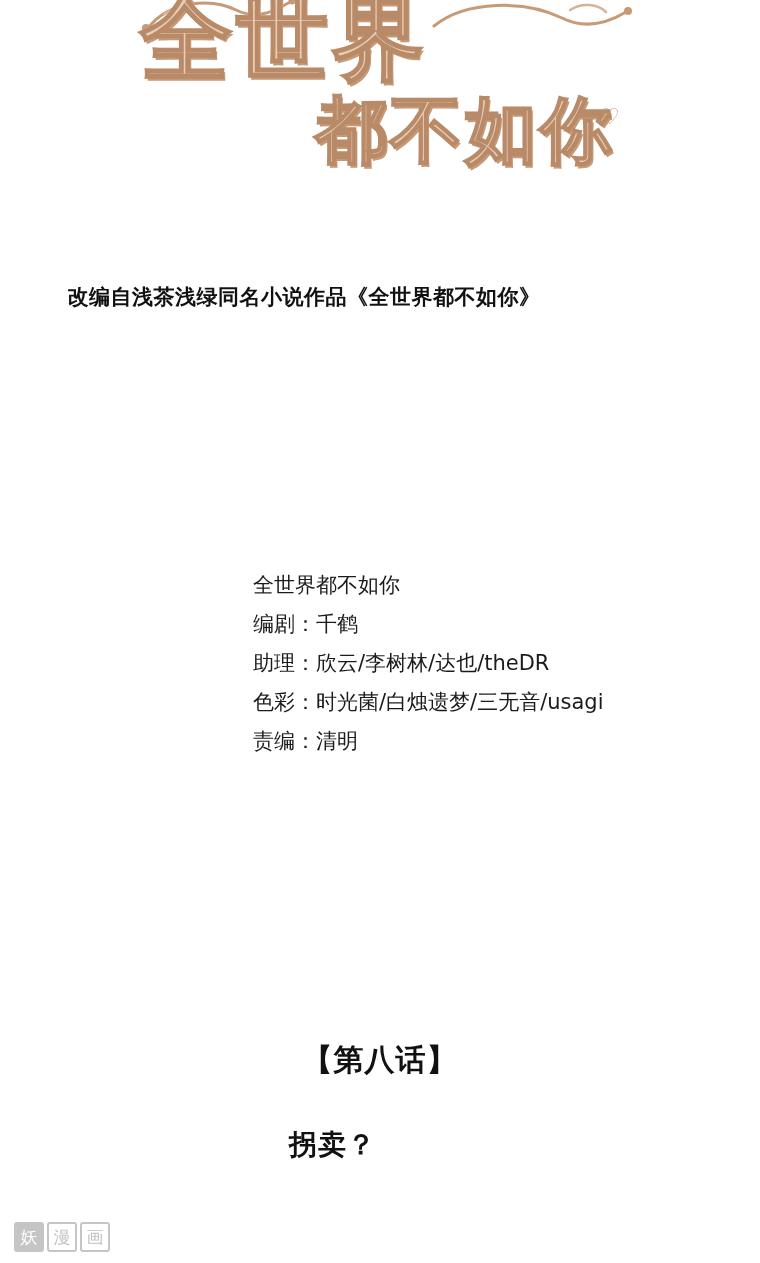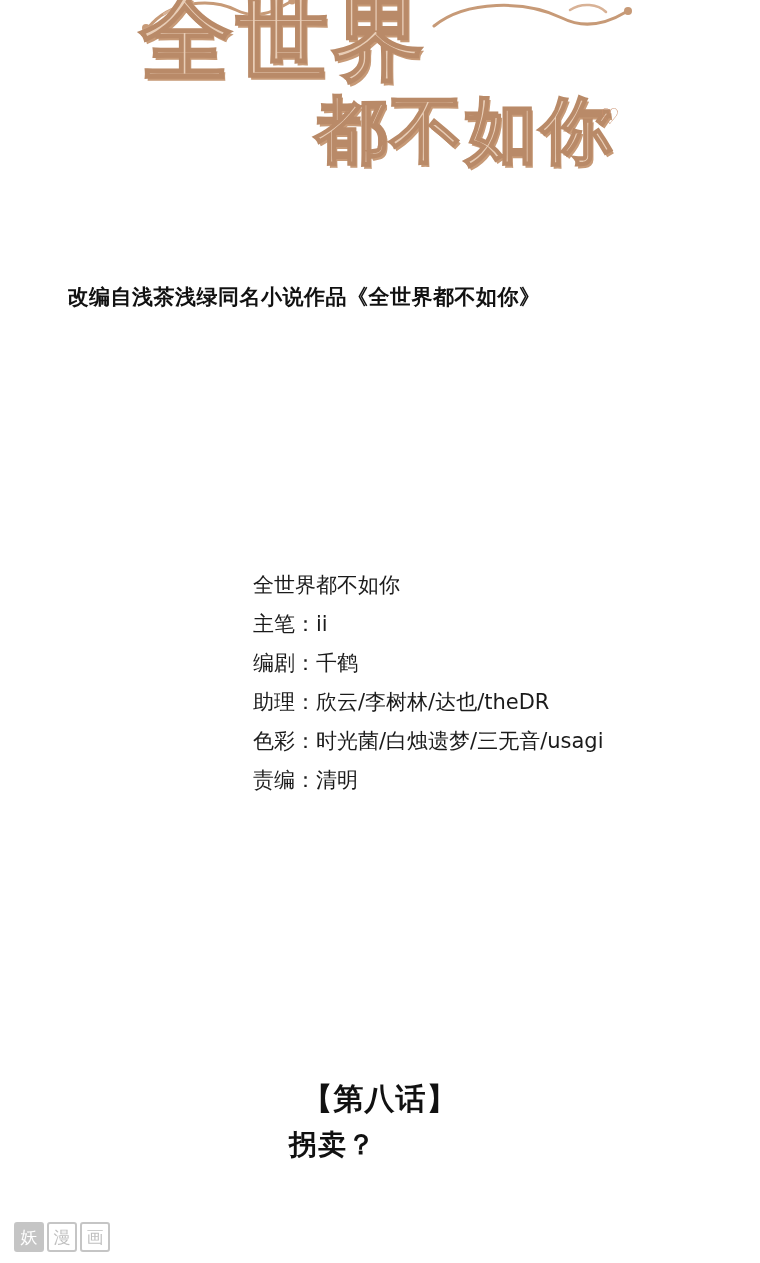--- a/index.html
+++ b/index.html
@@ -106,21 +106,20 @@
     position: absolute;
     left: 0;
     top: 1040px;
     width: 760px;
     text-align: center;
     font-size: 30px;
     font-weight: bold;
     letter-spacing: 1px;
     color: #111;
     font-family: "DejaVu Sans", sans-serif;
-    margin-top: 39px;
   }
   .chapter-title {
     position: absolute;
     left: 0;
     top: 1126px;
     width: 665px;
     text-align: center;
     font-size: 28px;
     font-weight: bold;
     letter-spacing: 1px;
@@ -178,21 +177,20 @@
     <div class="logo-line2">都不如你</div>
   </div>
 
   <div class="heart-deco">♡</div>
 </div>
 
 <div class="novel-credit">改编自浅茶浅绿同名小说作品《全世界都不如你》</div>
 
 <div class="staff-credits">
   <div class="staff-line">全世界都不如你</div>
-  <div class="staff-line">主笔：ii</div>
   <div class="staff-line">编剧：千鹤</div>
   <div class="staff-line">助理：欣云/李树林/达也/theDR</div>
   <div class="staff-line">色彩：时光菌/白烛遗梦/三无音/usagi</div>
   <div class="staff-line">责编：清明</div>
 </div>
 
 <div class="chapter-number">【第八话】</div>
 <div class="chapter-title">拐卖？</div>
 
 <div class="watermark">

